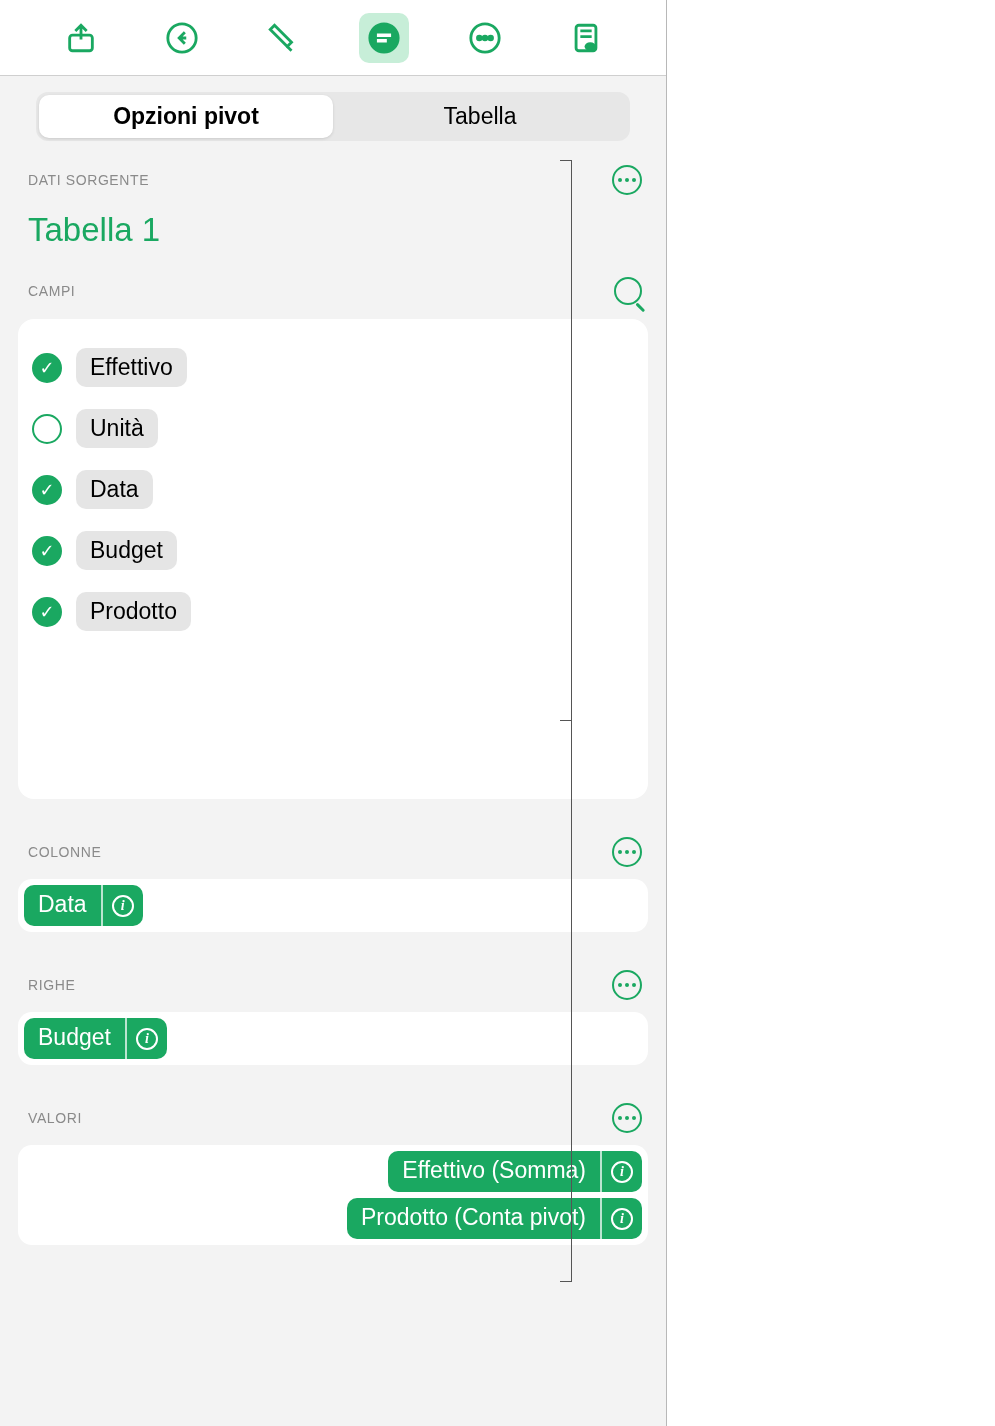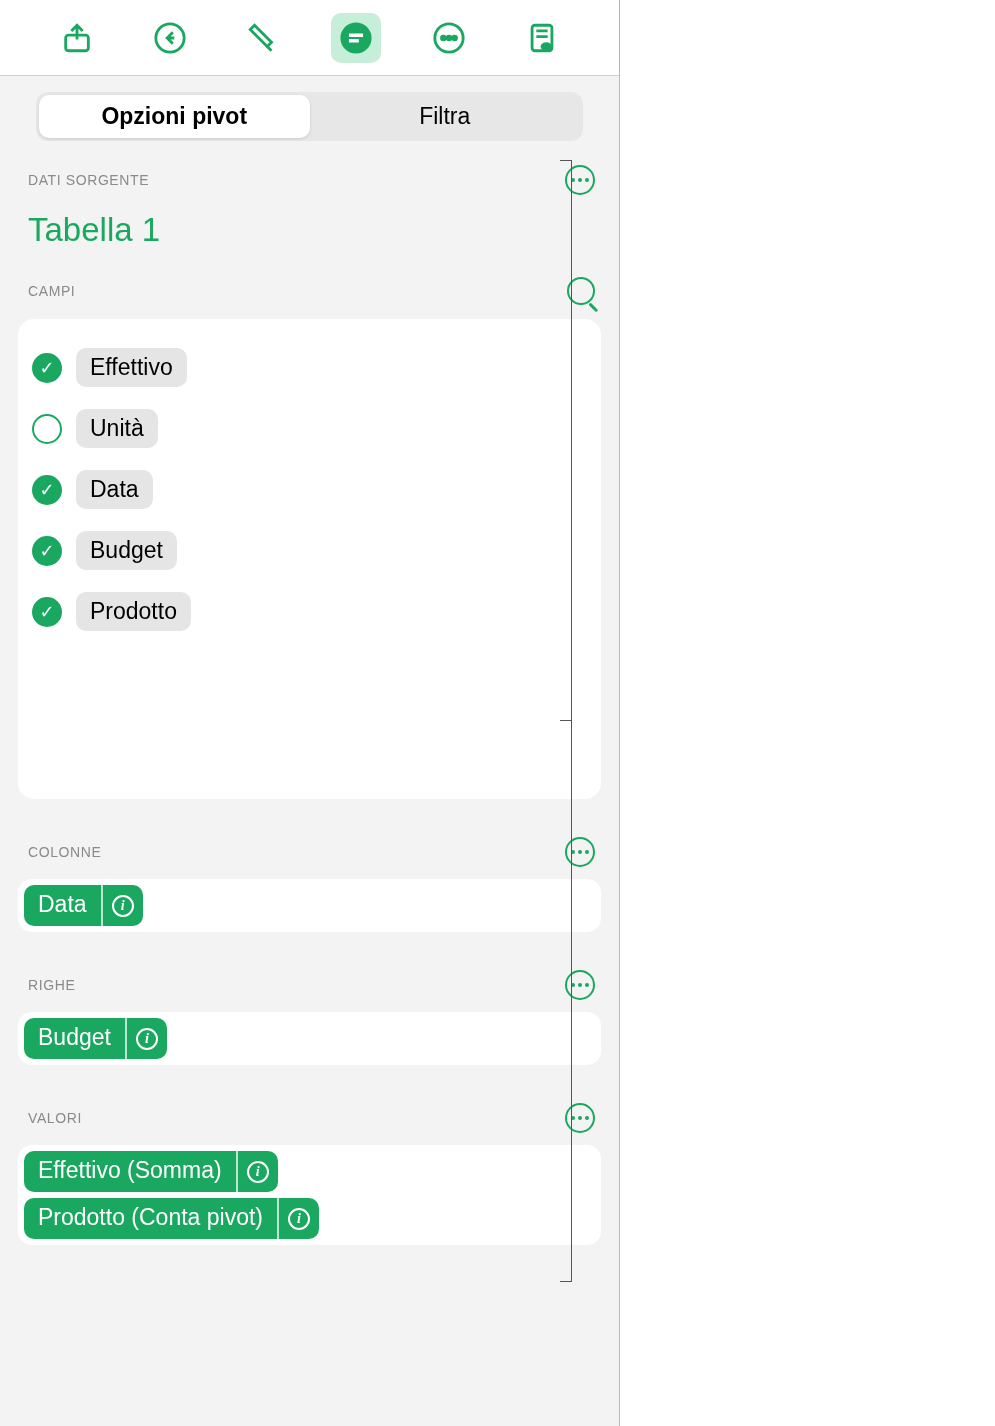--- a/index.html
+++ b/index.html
@@ -1,17 +1,17 @@
 <!DOCTYPE html>
 <html><head>
 <meta charset="utf-8">
 <style>
   * { box-sizing: border-box; font-family: -apple-system, "Helvetica Neue", Helvetica, Arial, sans-serif; }
   body { margin:0; width:995px; height:1426px; background:#fff; position:relative; }
-  .panel { width:620px; height:1426px; border-right:1px solid #b8b8b8; background:#fff; }
+  .panel { width:667px; height:1426px; border-right:1px solid #b8b8b8; background:#fff; }
   .toolbar { height:76px; border-bottom:1px solid #cfcfcf; display:flex; align-items:center; justify-content:space-around; padding:0 30px; }
   .tbtn { width:50px; height:50px; border-radius:10px; display:flex; align-items:center; justify-content:center; color:#1aa861; }
   .tbtn svg { width:34px; height:34px; stroke:#1aa861; fill:none; stroke-width:2; }
   .tbtn.active { background:#c7eed8; }
   .tbtn.active .filled { fill:#1aa861; }
   .content { background:#f3f3f3; height:calc(100% - 76px); padding:14px 18px 0 18px; display:flex; flex-direction:column; }
   .seg { display:flex; background:#e7e7e7; border-radius:12px; padding:3px; margin:2px 18px 24px 18px; }
   .seg button { flex:1; border:none; background:transparent; font-size:23px; padding:8px 0; border-radius:10px; color:#000; }
   .seg button.sel { background:#fff; font-weight:600; box-shadow:0 1px 3px rgba(0,0,0,0.12); }
   .sect-h { display:flex; justify-content:space-between; align-items:center; padding:0 6px 4px 10px; }
@@ -78,21 +78,21 @@
           <path d="M8 7h8M8 11h8"></path>
           <ellipse cx="15" cy="18" rx="4" ry="3" fill="#1aa861" stroke="none"></ellipse>
           <circle cx="15" cy="18" r="1" fill="#fff"></circle>
         </svg>
     </div>
   </div>
 
   <div class="content">
     <div class="seg">
       <button class="sel">Opzioni pivot</button>
-      <button>Filtra</button>
+      <button>Tabella</button>
     </div>
 
     <div class="sect-h">
       <div class="lbl">DATI SORGENTE</div>
       <div class="more">
           <span></span>
           <span></span>
           <span></span>
         </div>
     </div>
@@ -166,21 +166,21 @@
     <div class="gap1"></div>
 
     <div class="sect-h">
       <div class="lbl">VALORI</div>
       <div class="more">
           <span></span>
           <span></span>
           <span></span>
         </div>
     </div>
-    <div class="slot" style="flex-direction:column; align-items:flex-start;">
+    <div class="slot" style="flex-direction:column; align-items:flex-end;">
       <div class="pill">
         <div class="txt">Effettivo (Somma)</div>
         <div class="info">
             <div class="c">i</div>
           </div>
       </div>
       <div class="pill">
         <div class="txt">Prodotto (Conta pivot)</div>
         <div class="info">
             <div class="c">i</div>

